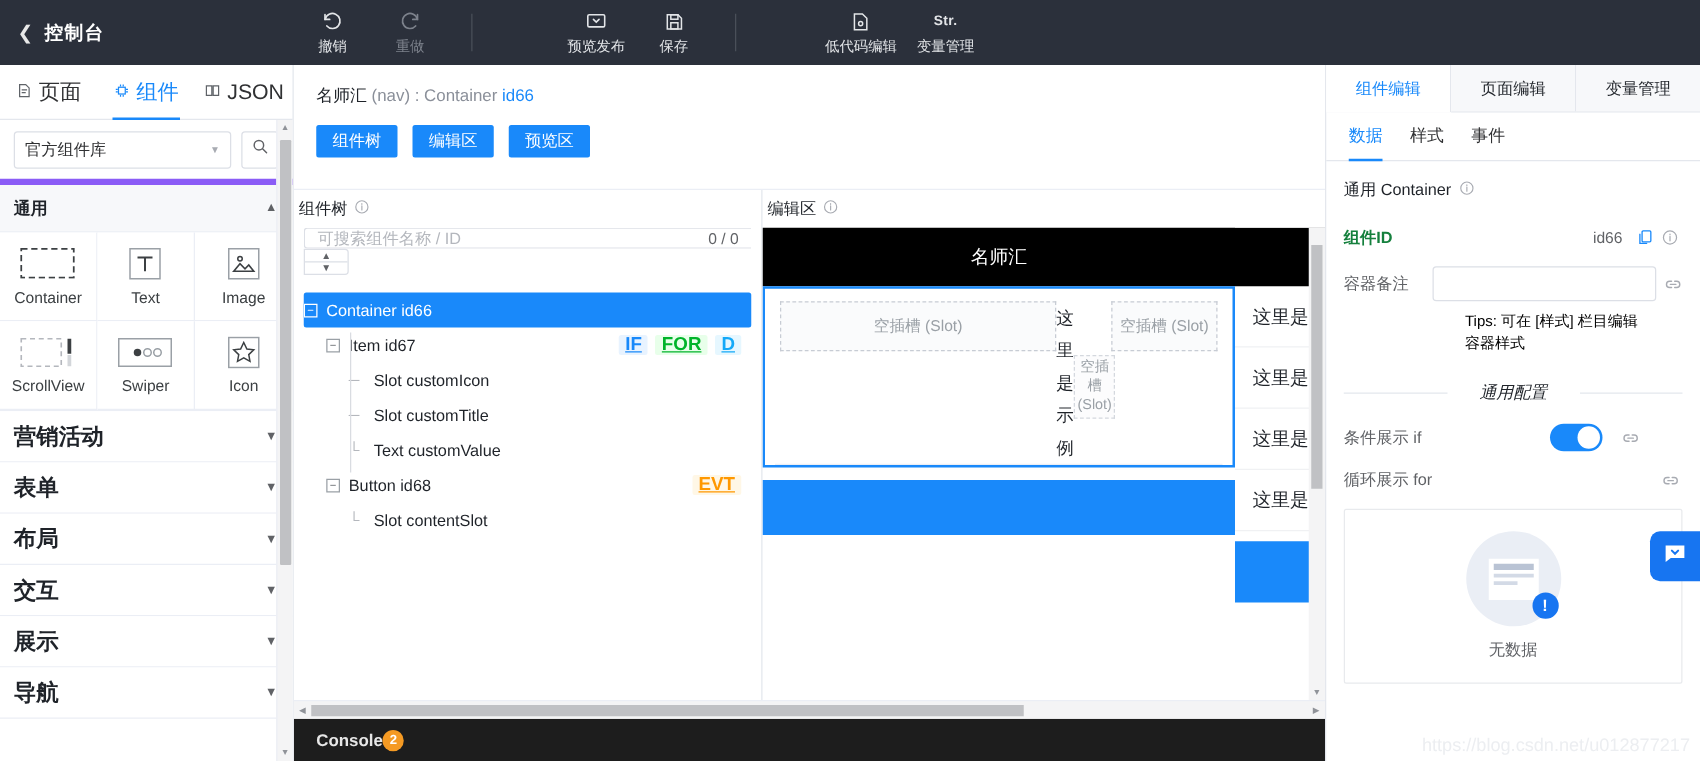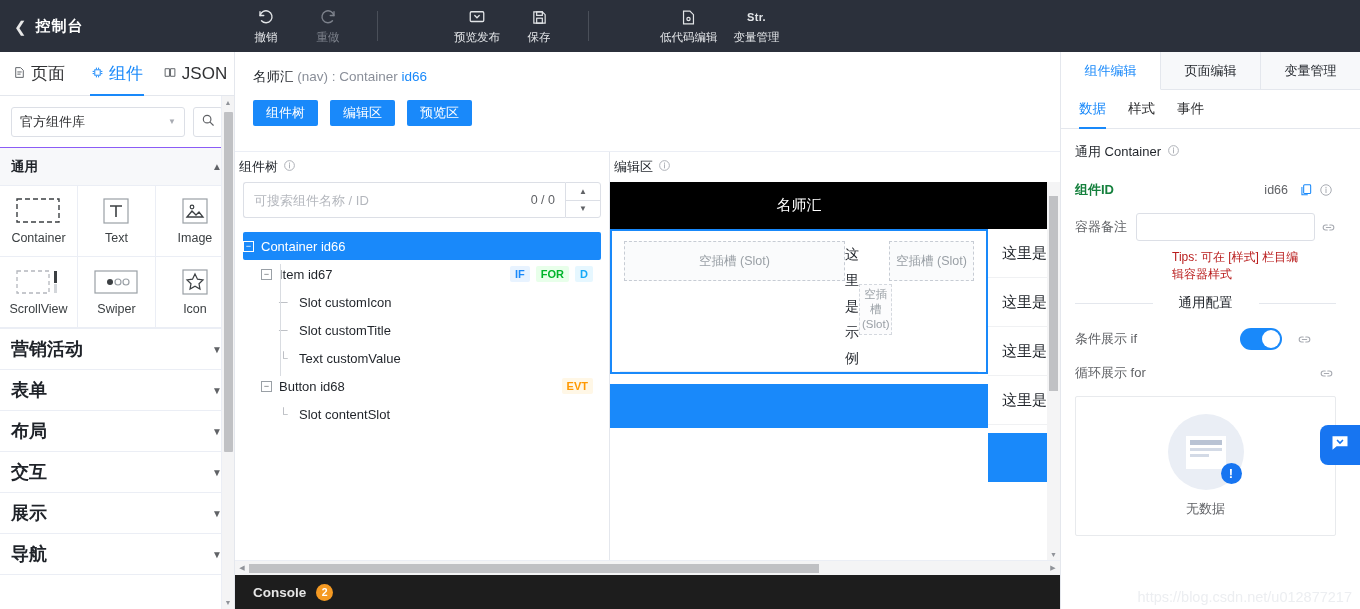--- a/index.html
+++ b/index.html
@@ -38,21 +38,21 @@
 
   
   .body { flex: 1; display: flex; min-height: 0; position: relative; }
 
   
   .left { width: 235px; flex: 0 0 235px; border-right: 1px solid #e4e7ed; display: flex; flex-direction: column; background: #fff; position: relative; }
   .ltabs { height: 44px; display: flex; align-items: stretch; border-bottom: 1px solid #e4e7ed; }
   .ltab { flex: 1; display: flex; align-items: center; justify-content: center; gap: 5px; font-size: 17px; color: #303133; cursor: pointer; position: relative; }
   .ltab.active { color: #1989fa; font-weight: normal; }
   .ltab.active:after { content: ""; position: absolute; left: 12px; right: 12px; bottom: -1px; height: 2.5px; background: #1989fa; }
-  .lsearchrow { height: 52px; display: flex; align-items: center; gap: 8px; padding: 0 11px; border-bottom: 1px solid #8b5cf6; }
+  .lsearchrow { height: 52px; display: flex; align-items: center; gap: 8px; padding: 0 11px; border-bottom: 5px solid #8b5cf6; }
   .lib-select {
     flex: 1; height: 30px; border: 1px solid #dcdfe6; border-radius: 3px;
     display: flex; align-items: center; padding: 0 8px; font-size: 13px; color: #303133; cursor: pointer;
   }
   .lib-select .val { flex: 1; }
   .lib-select .carat { color: #a8abb2; font-size: 8px; }
   .sbtn { width: 30px; height: 30px; border: 1px solid #dcdfe6; border-radius: 3px; display: flex; align-items: center; justify-content: center; cursor: pointer; }
   .lscroll { flex: 1; overflow: hidden; position: relative; }
   .cat-head {
     height: 38px; display: flex; align-items: center; justify-content: space-between;
@@ -87,39 +87,39 @@
   .crumb-line .muted { color: #8a8f99; }
   .crumb-line .blue { color: #1989fa; }
   .crumb-btns { display: flex; gap: 12px; }
   .cbtn { height: 26px; padding: 0 13px; background: #1989fa; color: #fff; font-size: 13px; border: none; border-radius: 2px; cursor: pointer; display: flex; align-items: center; }
   .panes { flex: 1; display: flex; min-height: 0; }
   .pane { display: flex; flex-direction: column; min-width: 0; }
   .pane-tree { width: 375px; flex: 0 0 375px; border-right: 1px solid #e4e7ed; }
   .pane-edit { flex: 1; }
   .pane-head { height: 30px; display: flex; align-items: center; gap: 5px; padding: 0 0 0 4px; font-size: 13px; color: #1f2329; }
   .pane-head .info { color: #a8abb2; }
-  .tree-search { display: flex; padding: 0 8px 0 8px; }
+  .tree-search { display: flex; padding: 0 8px 0 8px; flex-direction: column; }
   .tsbox { flex: 1; height: 36px; border: 1px solid #dcdfe6; border-right: none; border-radius: 3px 0 0 3px; display: flex; align-items: center; padding: 0 10px; }
   .tsbox input { border: none; outline: none; flex: 1; font-size: 13px; color: #303133; background: transparent; font-family: inherit; }
   .tsbox input::placeholder { color: #b4b7bd; }
   .tsbox .cnt { font-size: 12.5px; color: #606266; }
   .tsnav { width: 36px; border: 1px solid #dcdfe6; border-radius: 0 3px 3px 0; display: flex; flex-direction: column; }
   .tsnav div { flex: 1; display: flex; align-items: center; justify-content: center; font-size: 8px; color: #606266; cursor: pointer; }
   .tsnav div:first-child { border-bottom: 1px solid #dcdfe6; }
   .tree { padding: 14px 8px 0 8px; flex: 1; overflow: hidden; }
   .tnode { display: flex; align-items: center; height: 28px; font-size: 13px; color: #1f2329; }
   .tnode .box {
     width: 11px; height: 11px; border: 1px solid #9aa0a6; background: #fff; margin-right: 7px;
     display: flex; align-items: center; justify-content: center; font-size: 9px; line-height: 1; color: #5f6368; cursor: pointer; flex: 0 0 11px;
   }
   .tnode .lbl { flex: 1; white-space: nowrap; overflow: hidden; }
   .tnode.sel { background: #1989fa; color: #fff; border-radius: 2px; padding-right: 4px; }
   .tnode.sel .box { border-color: #fff; background: #1989fa; color: #fff; }
   .tbadges { display: flex; gap: 6px; padding-right: 8px; }
-  .badge { font-size: 11px; font-weight: bold; padding: 1px 5px; border-radius: 2px; line-height: 14px; }
+  .badge { font-size: 15px; font-weight: bold; padding: 1px 5px; border-radius: 2px; line-height: 14px; text-decoration: underline; }
   .b-if { color: #1989fa; background: #e8f3ff; }
   .b-for { color: #00b42a; background: #e8ffea; }
   .b-d { color: #14a9f8; background: #e6f7ff; }
   .b-evt { color: #ff9800; background: #fff7e6; }
   .tchild { display: flex; align-items: center; height: 28px; font-size: 13px; color: #1f2329; }
   .t-indent1 { padding-left: 18px; }
   .t-indent2 { padding-left: 36px; }
   .t-elbow { width: 20px; color: #b4b7bd; font-size: 12px; display: flex; align-items: center; }
   .tree-wrap { position: relative; flex: 1; min-height: 0; display: flex; flex-direction: column; }
   .tree-vline { position: absolute; left: 45px; top: 46px; width: 1px; height: 112px; background: #d9dce1; }
@@ -155,46 +155,46 @@
   .pv-row { height: 49px; display: flex; align-items: center; padding-left: 14px; font-size: 15px; color: #1f2329; border-bottom: 1px solid #f0f1f3; white-space: nowrap; }
   .pv-btn { height: 49px; margin-top: 8px; background: #1989fa; }
   .pv-scroll { position: absolute; right: 0; top: 0; bottom: 0; width: 13px; background: #f4f4f5; }
   .pv-scroll .thumb { position: absolute; top: 14px; left: 2px; width: 9px; height: 195px; background: #c0c1c4; }
   .pv-scroll .arrow { position: absolute; bottom: 2px; left: 0; right: 0; text-align: center; font-size: 7px; color: #909399; }
 
   .hscroll { height: 15px; background: #f4f4f5; border-top: 1px solid #ebeef5; display: flex; align-items: center; position: relative; }
   .hscroll .arrow { width: 14px; text-align: center; font-size: 7px; color: #909399; }
   .hscroll .track { position: absolute; left: 14px; right: 14px; top: 3px; height: 9px; }
   .hscroll .thumb { width: 570px; height: 9px; background: #c0c1c4; }
-  .console { height: 34px; background: #1d1d1d; display: flex; align-items: center; padding-left: 18px; gap: 10px; }
+  .console { height: 34px; background: #1d1d1d; display: flex; align-items: center; padding-left: 18px; }
   .console .nm { color: #e6e6e6; font-size: 13.5px; font-weight: bold; }
   .console .cbadge { width: 17px; height: 17px; border-radius: 50%; background: #f59a23; color: #fff; font-size: 10.5px; display: flex; align-items: center; justify-content: center; font-weight: bold; }
 
   
   .right { width: 300px; flex: 0 0 300px; border-left: 1px solid #e4e7ed; background: #fff; display: flex; flex-direction: column; position: relative; }
   .rtabs { height: 38px; display: flex; border-bottom: 1px solid #e4e7ed; }
   .rtab { flex: 1; display: flex; align-items: center; justify-content: center; font-size: 13px; color: #1f2329; background: #f7f8fa; border-right: 1px solid #e4e7ed; cursor: pointer; }
   .rtab:last-child { border-right: none; }
   .rtab.active { background: #fff; color: #1989fa; border-bottom: 1px solid #fff; margin-bottom: -1px; }
   .rsub { height: 39px; display: flex; gap: 22px; padding: 0 18px; border-bottom: 1px solid #e4e7ed; }
   .rsubtab { display: flex; align-items: center; font-size: 13.5px; color: #303133; position: relative; cursor: pointer; }
   .rsubtab.active { color: #1989fa; }
   .rsubtab.active:after { content: ""; position: absolute; left: 0; right: 0; bottom: -1px; height: 2.5px; background: #1989fa; }
-  .rbody { flex: 1; padding: 14px 24px 0 14px; overflow: hidden; }
+  .rbody { flex: 1; padding: 14px 14px 0 14px; overflow: hidden; }
   .comp-type { display: flex; align-items: center; gap: 6px; font-size: 13px; color: #1f2329; margin-bottom: 20px; }
   .comp-type .info { color: #a8abb2; }
   .frow { display: flex; align-items: center; margin-bottom: 14px; }
   .frow .flabel { width: 95px; font-size: 13px; color: #606266; }
   .frow .flabel.strong { font-weight: bold; color: #15803d; }
   .frow .fval { flex: 1; text-align: right; font-size: 12.5px; color: #606266; padding-right: 8px; }
   .ficon { width: 20px; display: flex; align-items: center; justify-content: center; color: #1989fa; cursor: pointer; }
   .ficon.gray { color: #a8abb2; }
   .finput { flex: 1; height: 28px; border: 1px solid #dcdfe6; border-radius: 3px; background: #fff; }
-  .tips { font-size: 12px; color: #b91c1c; line-height: 17px; padding: 0 26px 0 97px; margin-top: -6px; margin-bottom: 11px; }
-  .sect-div { display: flex; align-items: center; gap: 26px; margin: 4px 0 16px 0; }
+  .tips { font-size: 12px; color: #000000; line-height: 17px; padding: 0 26px 0 97px; margin-top: -6px; margin-bottom: 22px; }
+  .sect-div { display: flex; align-items: center; gap: 26px; margin: 4px 0 16px 0; font-style: italic; }
   .sect-div .ln { flex: 1; height: 1px; background: #e4e7ed; }
   .sect-div .st { font-size: 13.5px; color: #1f2329; }
   .switch { width: 42px; height: 22px; border-radius: 11px; background: #1989fa; position: relative; cursor: pointer; }
   .switch i { position: absolute; right: 2px; top: 2px; width: 18px; height: 18px; border-radius: 50%; background: #fff; }
   .empty-box { border: 1px solid #e8eaed; border-radius: 2px; height: 140px; display: flex; flex-direction: column; align-items: center; justify-content: center; gap: 10px; margin-top: 4px; }
   .empty-art { width: 76px; height: 76px; border-radius: 50%; background: #eaeef5; position: relative; display: flex; align-items: center; justify-content: center; }
   .empty-doc { width: 40px; height: 33px; background: #fff; display: flex; flex-direction: column; gap: 3px; padding: 4px; }
   .empty-doc .bar { height: 5px; background: #b9c3d4; }
   .empty-doc .l { height: 3px; background: #d3dae6; }
   .empty-doc .l.s { width: 60%; }

